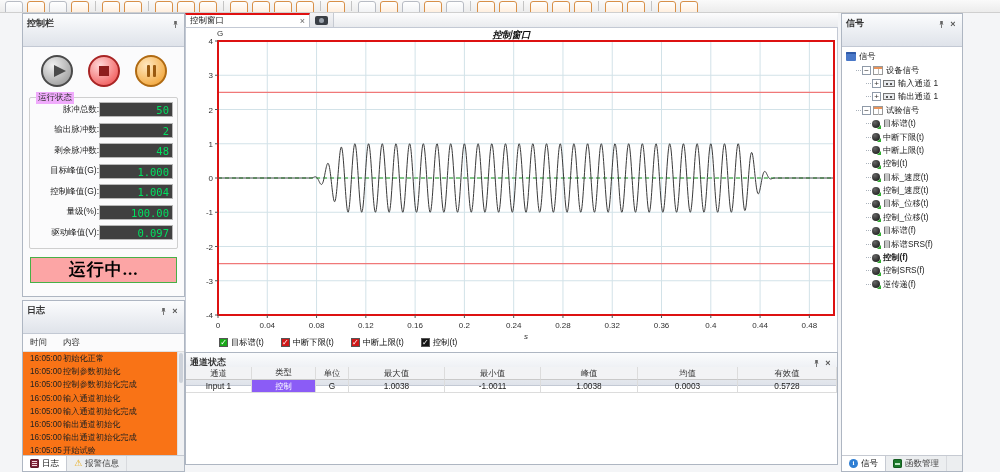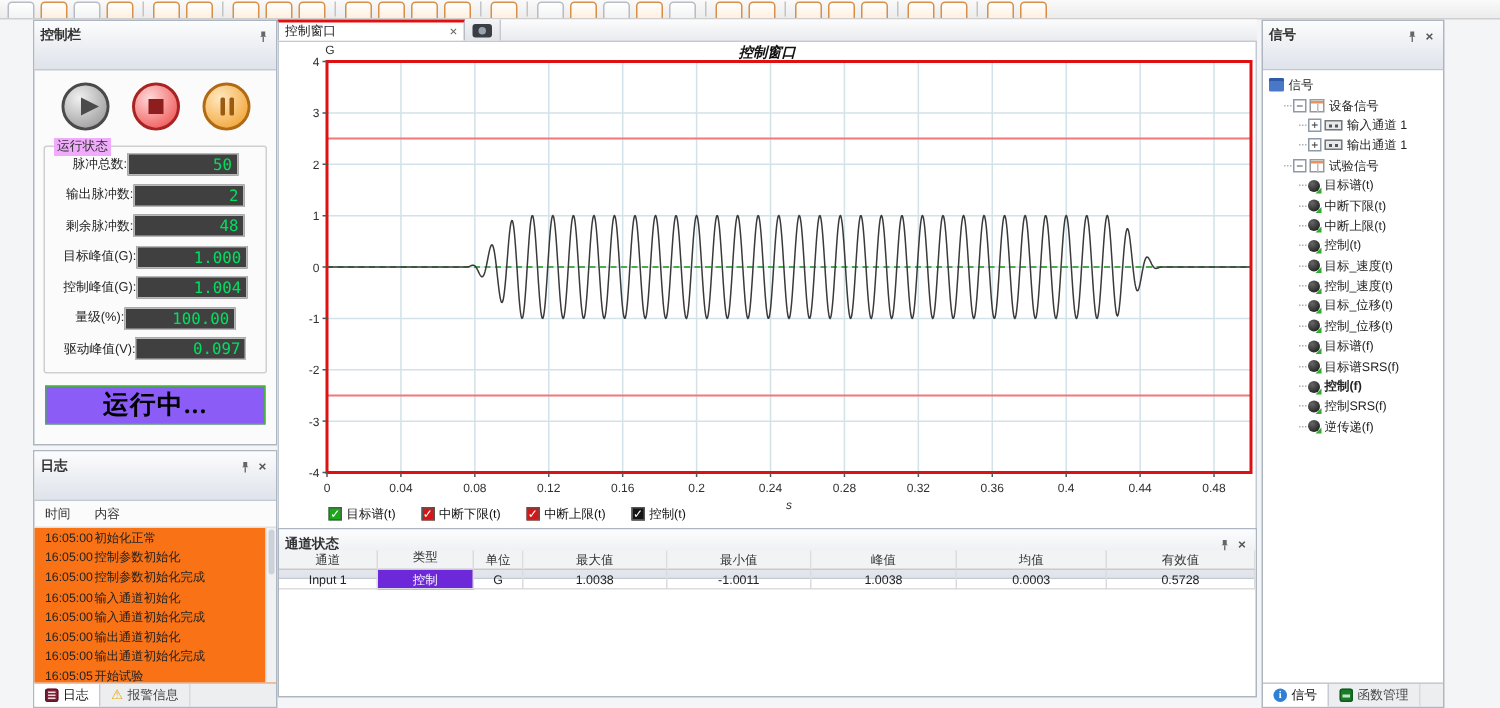--- a/index.html
+++ b/index.html
@@ -25,24 +25,24 @@
   .tbtn { width:32px; height:32px; border-radius:50%; position:relative; }
   .tbtn-play { background:radial-gradient(circle at 35% 30%, #f0f0f0, #8e8e8e); border:2px solid #4a4a4a; }
   .tbtn-play .tri { position:absolute; left:11px; top:8px; width:0; height:0; border-left:12px solid #4b4b4b; border-top:6.5px solid transparent; border-bottom:6.5px solid transparent; }
   .tbtn-stop { background:radial-gradient(circle at 35% 30%, #ffd8d8, #ee4444); border:2px solid #a82424; }
   .tbtn-stop .sq { position:absolute; left:9px; top:9px; width:10px; height:10px; background:#8e1d1d; }
   .tbtn-pause { background:radial-gradient(circle at 35% 30%, #ffe8c0, #f09a22); border:2px solid #b06a12; }
   .tbtn-pause .bar { position:absolute; top:8px; width:3.5px; height:12px; background:#9a5a10; border-radius:1px; }
   .tbtn-pause .b1 { left:10px; } .tbtn-pause .b2 { left:16px; }
   .status-group { margin:6px 6px 0 6px; border:1px solid #cfcfcf; border-radius:2px; padding:4px 4px 2px 4px; position:relative; background:#fbfbfc; }
   .status-group .grp-label { position:absolute; top:-6px; left:6px; background:#f0abfc; padding:0 2px; font-size:8.5px; color:#333; }
-  .status-row { display:flex; align-items:center; justify-content:center; margin:0 0 5.5px 0; }
+  .status-row { display:flex; align-items:center; justify-content:flex-end; margin:0 0 5.5px 0; }
   .status-row .lbl { font-size:8.5px; color:#222; }
   .lcd { width:74px; height:15px; background:#404040; color:#00e060; font-family:"DejaVu Sans Mono",monospace; font-size:10.5px; line-height:14px; text-align:right; padding-right:3px; border:1px solid #b8b8b8; }
-  .run-banner { margin:8px 7px 0 7px; height:26px; background:#8b5cf6; border:1px solid #47b047; text-align:center; font-family:"Liberation Serif","DejaVu Serif",serif; font-weight:bold; font-size:17px; line-height:24px; color:#000; letter-spacing:1px; }
+  .run-banner { margin:8px 7px 0 7px; height:26px; background:#fca5a5; border:1px solid #47b047; text-align:center; font-family:"Liberation Serif","DejaVu Serif",serif; font-weight:bold; font-size:17px; line-height:24px; color:#000; letter-spacing:1px; }
 
   
   #log-panel { left:22px; top:300px; width:163px; height:172px; display:flex; flex-direction:column; }
   .log-header { display:flex; font-size:8.5px; color:#333; padding:3px 0 2px 0; border-bottom:1px solid #e0e0e0; }
   .log-header .c1 { width:40px; padding-left:7px; }
   .log-body { flex:1; overflow:hidden; position:relative; background:#f97316; }
   .log-row { display:flex; font-size:8.2px; line-height:13.2px; color:#222; }
   .log-row .c1 { width:40px; padding-left:7px; flex:0 0 auto; }
   .log-row .c2 { flex:1; }
   .log-scroll { position:absolute; right:0; top:0; bottom:0; width:7px; background:#f0f1f3; border-left:1px solid #e0e0e0; }
@@ -70,21 +70,21 @@
   .chart-title { position:absolute; left:0; top:1px; width:100%; text-align:center; font-size:9.5px; font-weight:bold; font-style:italic; color:#111; }
   #chart-legend { position:absolute; left:33px; top:309px; display:flex; gap:17px; font-size:8.3px; color:#111; }
   .leg-item { display:flex; align-items:center; gap:3px; }
   .leg-cb { width:9px; height:9px; border:1px solid #555; color:#fff; font-size:8px; line-height:8px; text-align:center; font-weight:bold; }
 
   #channel-panel { left:185px; top:352px; width:653px; height:113px; background:#fff; }
   .cs-table { position:absolute; left:0; top:14px; width:651px; }
   .cs-row { display:flex; height:13px; }
   .cs-cell { border-right:1px solid #dcdcdc; border-bottom:1px solid #dcdcdc; font-size:8.3px; line-height:12px; text-align:center; overflow:hidden; }
   .cs-head .cs-cell { background:#f2f3f5; color:#333; border-bottom:1px solid #c9c9c9; }
-  .cs-type-hl { background:#6d28d9; color:#fff; }
+  .cs-type-hl { background:#8b5cf6; color:#fff; }
 
   
   #signal-panel { left:841px; top:13px; width:122px; height:459px; display:flex; flex-direction:column; }
   .tree { flex:1; background:#fff; overflow:hidden; padding-top:3px; }
   .tree-row { display:flex; align-items:center; height:13.4px; font-size:8.3px; color:#222; white-space:nowrap; }
   .exp { width:9px; height:9px; border:1px solid #8f9aa8; background:#fff; font-size:8px; line-height:7px; text-align:center; color:#333; margin-right:2px; flex:0 0 auto; }
   .stub { width:5px; border-top:1px dotted #aab2bc; margin-right:1px; flex:0 0 auto; }
   .ti { margin-right:3px; flex:0 0 auto; }
   .ti-root { width:10px; height:9px; background:#4a78c8; border-radius:1px; box-shadow:inset 0 2px 0 #2f5aa8; }
   .ti-table { width:10px; height:9px; background:#fff; border:1px solid #999; box-shadow:inset 0 2px 0 #e8935a; position:relative; }

